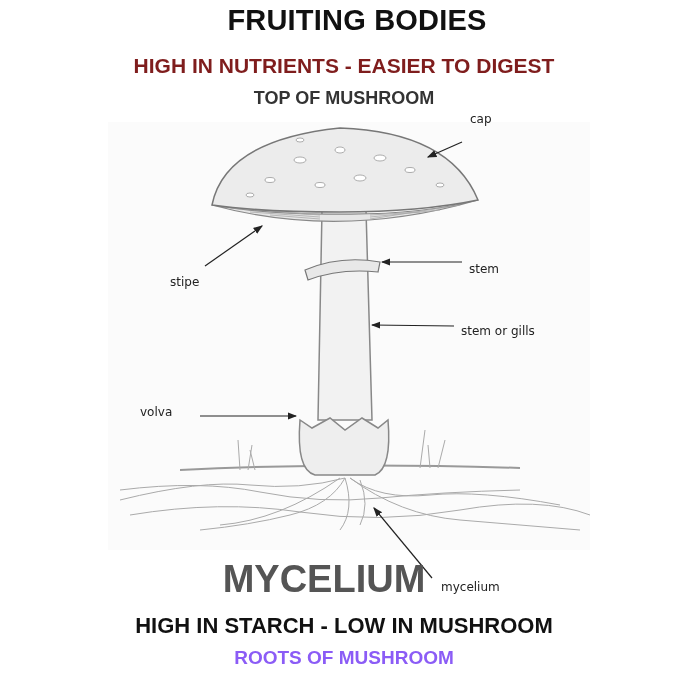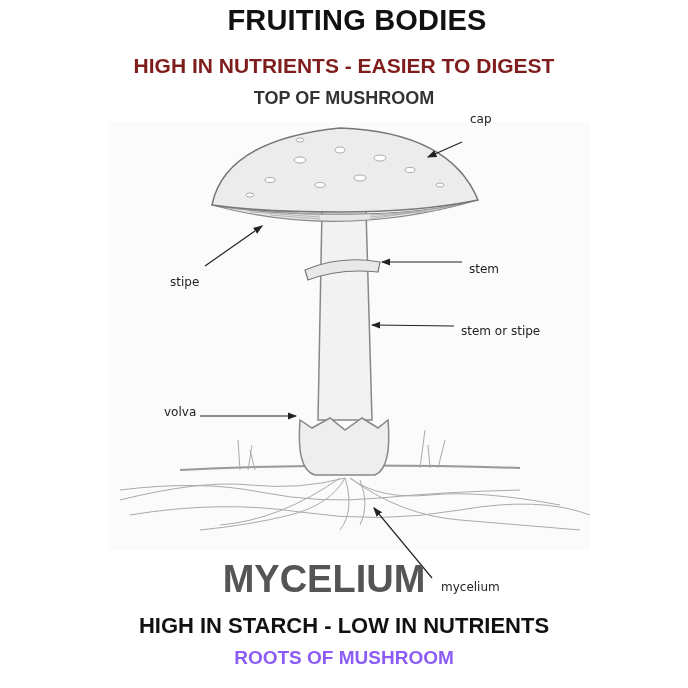--- a/index.html
+++ b/index.html
@@ -90,19 +90,19 @@
     <line x1="462" y1="262" x2="382" y2="262" marker-end="url(#ah)"></line>
     <line x1="454" y1="326" x2="372" y2="325" marker-end="url(#ah)"></line>
     <line x1="200" y1="416" x2="296" y2="416" marker-end="url(#ah)"></line>
     <line x1="432" y1="578" x2="374" y2="508" marker-end="url(#ah)"></line>
   </g>
 </svg>
 
 <div class="lbl" style="left:470px;top:112px;">cap</div>
 <div class="lbl" style="left:170px;top:275px;">stipe</div>
 <div class="lbl" style="left:469px;top:262px;">stem</div>
-<div class="lbl" style="left:461px;top:324px;">stem or stipe</div>
-<div class="lbl" style="left:164px;top:405px;">volva</div>
+<div class="lbl" style="left:461px;top:324px;">stem or gills</div>
+<div class="lbl" style="left:140px;top:405px;">volva</div>
 <div class="lbl" style="left:441px;top:580px;">mycelium</div>
 
 <div class="center mycel" style="left:-20px;">MYCELIUM</div>
-<div class="center sub3">HIGH IN STARCH - LOW IN NUTRIENTS</div>
+<div class="center sub3">HIGH IN STARCH - LOW IN MUSHROOM</div>
 <div class="center sub4">ROOTS OF MUSHROOM</div>
 
 </body></html>

